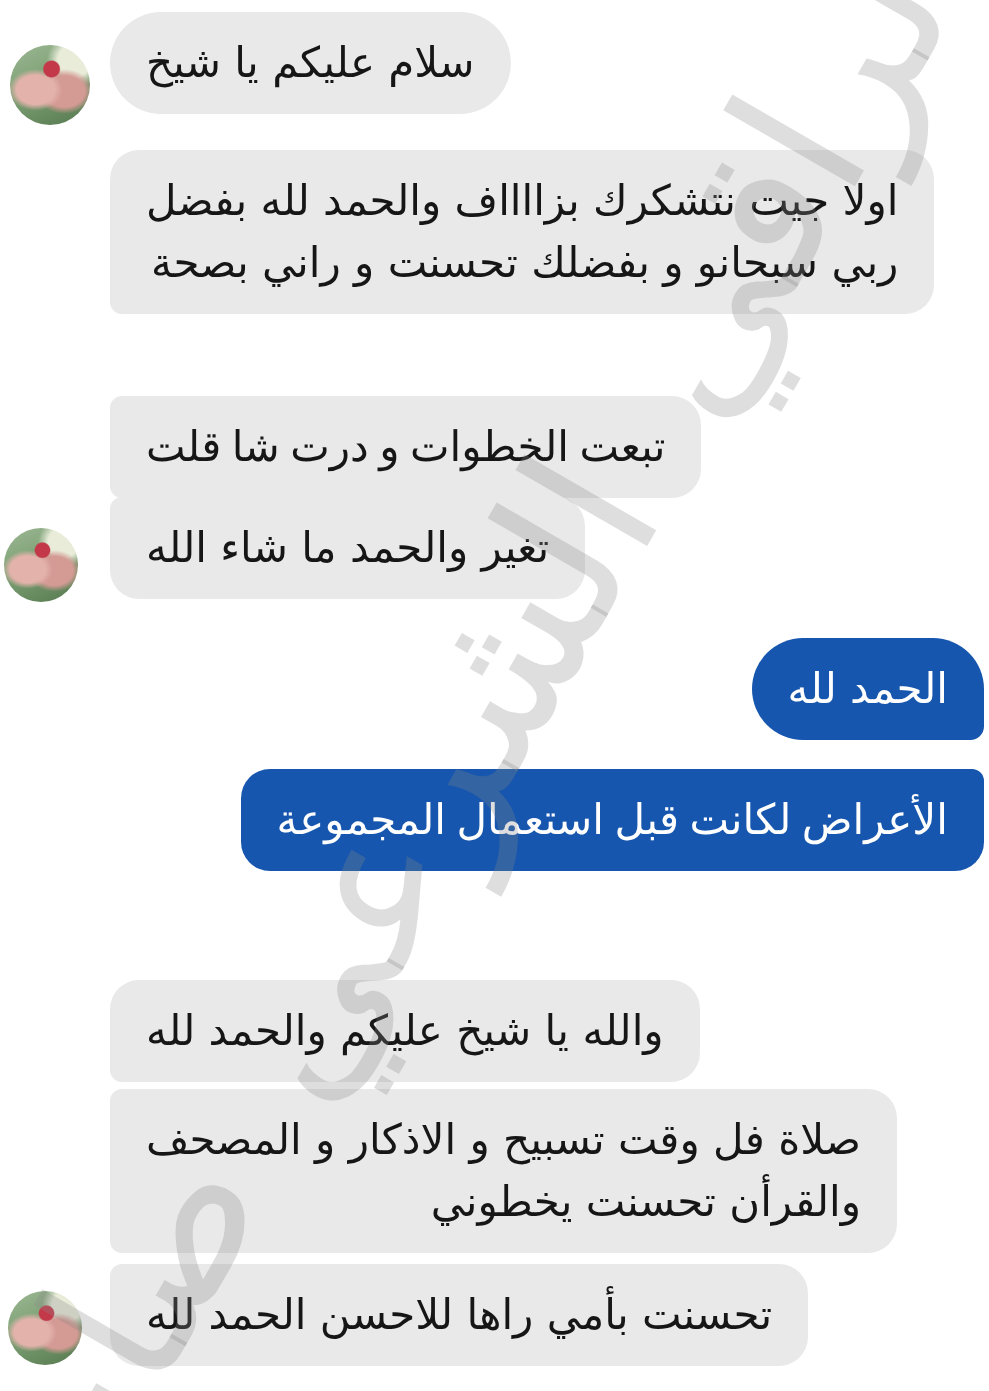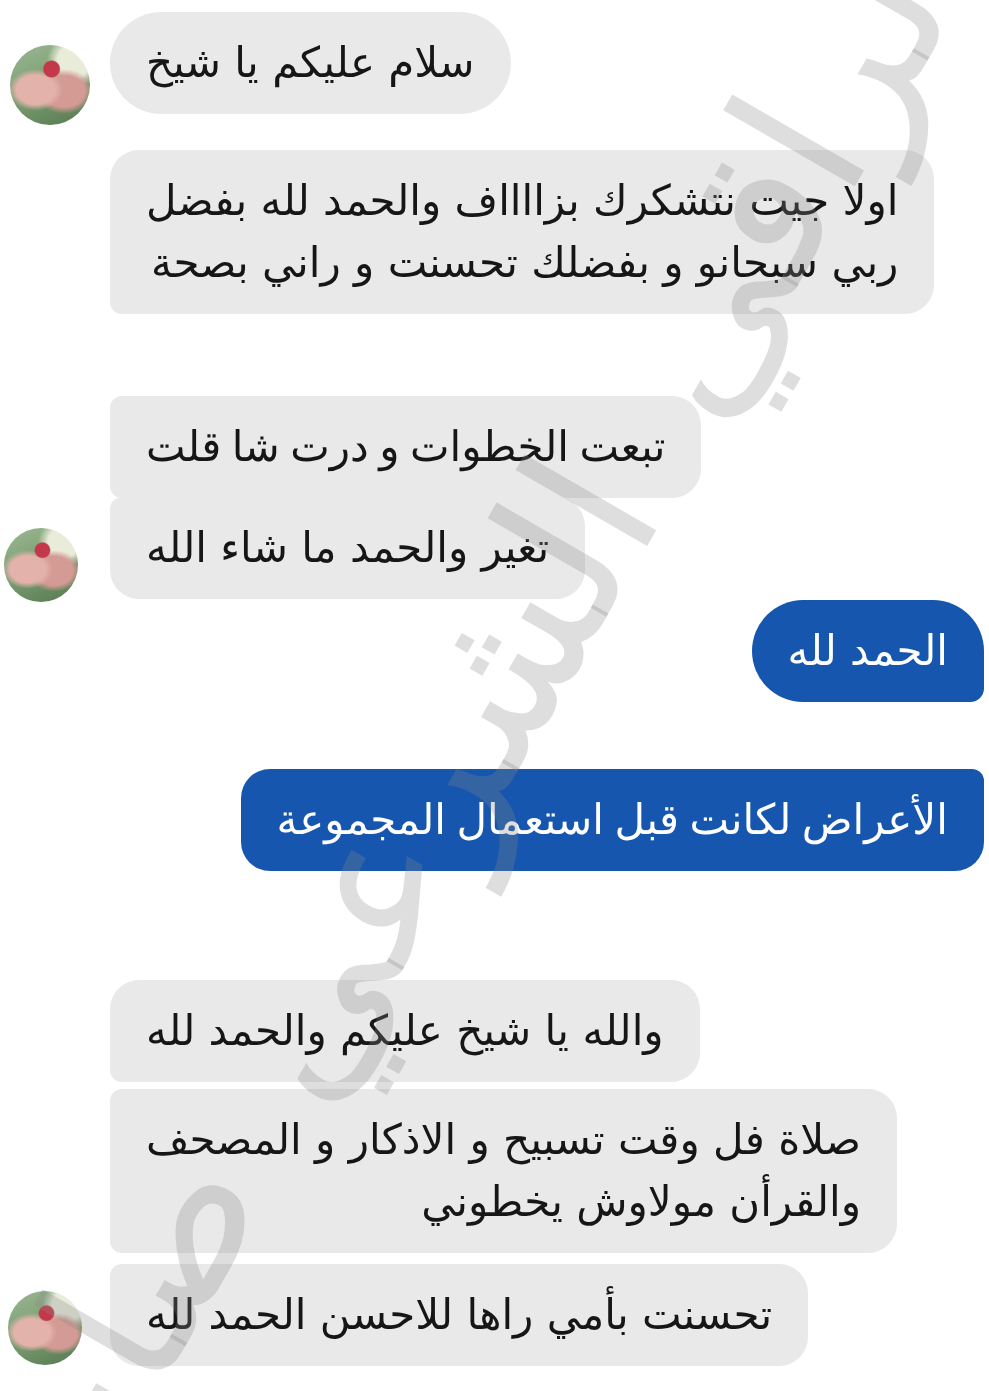--- a/index.html
+++ b/index.html
@@ -72,33 +72,33 @@
     <div class="line">اولا جيت نتشكرك بزااااف والحمد لله بفضل</div>
     <div class="line">ربي سبحانو و بفضلك تحسنت و راني بصحة</div>
   </div>
   <div class="msg in c-tl c-bl" style="left:110px;top:396px;font-family:Liberation Serif, serif;" dir="rtl">
     <div class="line">تبعت الخطوات و درت شا قلت</div>
   </div>
   <div class="msg in c-tl" style="left:110px;top:497px;" dir="rtl">
     <div class="line">تغير والحمد ما شاء الله</div>
   </div>
 
-  <div class="msg out pill c-br" style="right:5px;top:600px;" dir="rtl">
+  <div class="msg out pill c-br" style="right:5px;top:638px;" dir="rtl">
     <div class="line">الحمد لله</div>
   </div>
   <div class="msg out c-tr" style="right:5px;top:769px;font-family:Liberation Serif, serif;" dir="rtl">
     <div class="line">الأعراض لكانت قبل استعمال المجموعة</div>
   </div>
 
   <div class="msg in c-bl" style="left:110px;top:980px;" dir="rtl">
     <div class="line">والله يا شيخ عليكم والحمد لله</div>
   </div>
   <div class="msg in c-tl c-bl" style="left:110px;top:1089px;" dir="rtl">
     <div class="line">صلاة فل وقت تسبيح و الاذكار و المصحف</div>
-    <div class="line">والقرأن مولاوش يخطوني</div>
+    <div class="line">والقرأن تحسنت يخطوني</div>
   </div>
   <div class="msg in c-tl" style="left:110px;top:1264px;" dir="rtl">
     <div class="line">تحسنت بأمي راها للاحسن الحمد لله</div>
   </div>
 
   <div class="watermark">الراقي الشرعي صابر</div>
 
 </div>
 
 </body></html>

